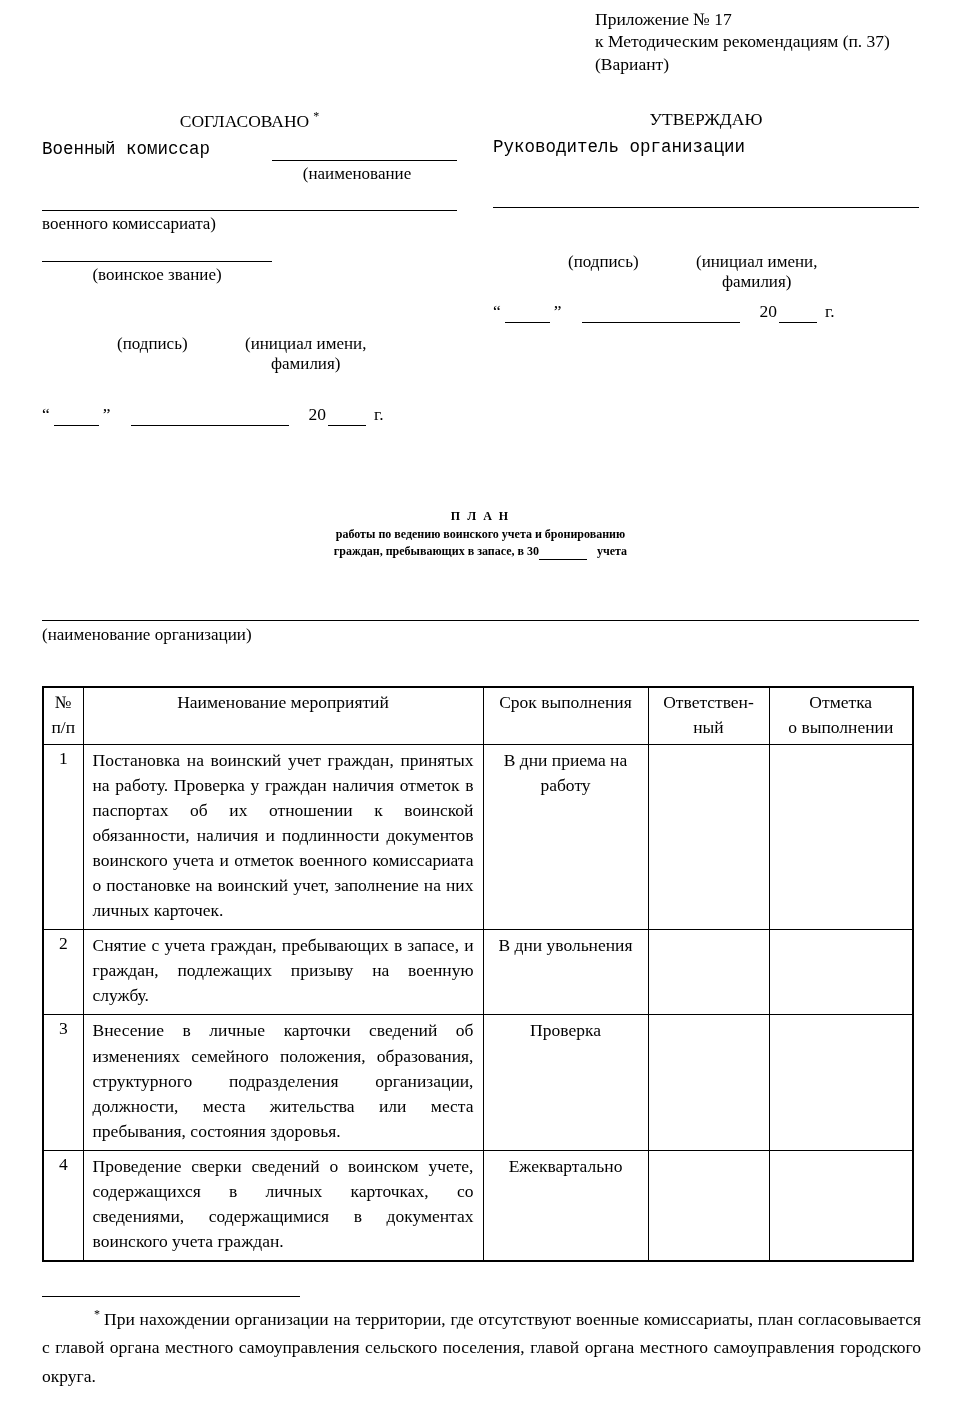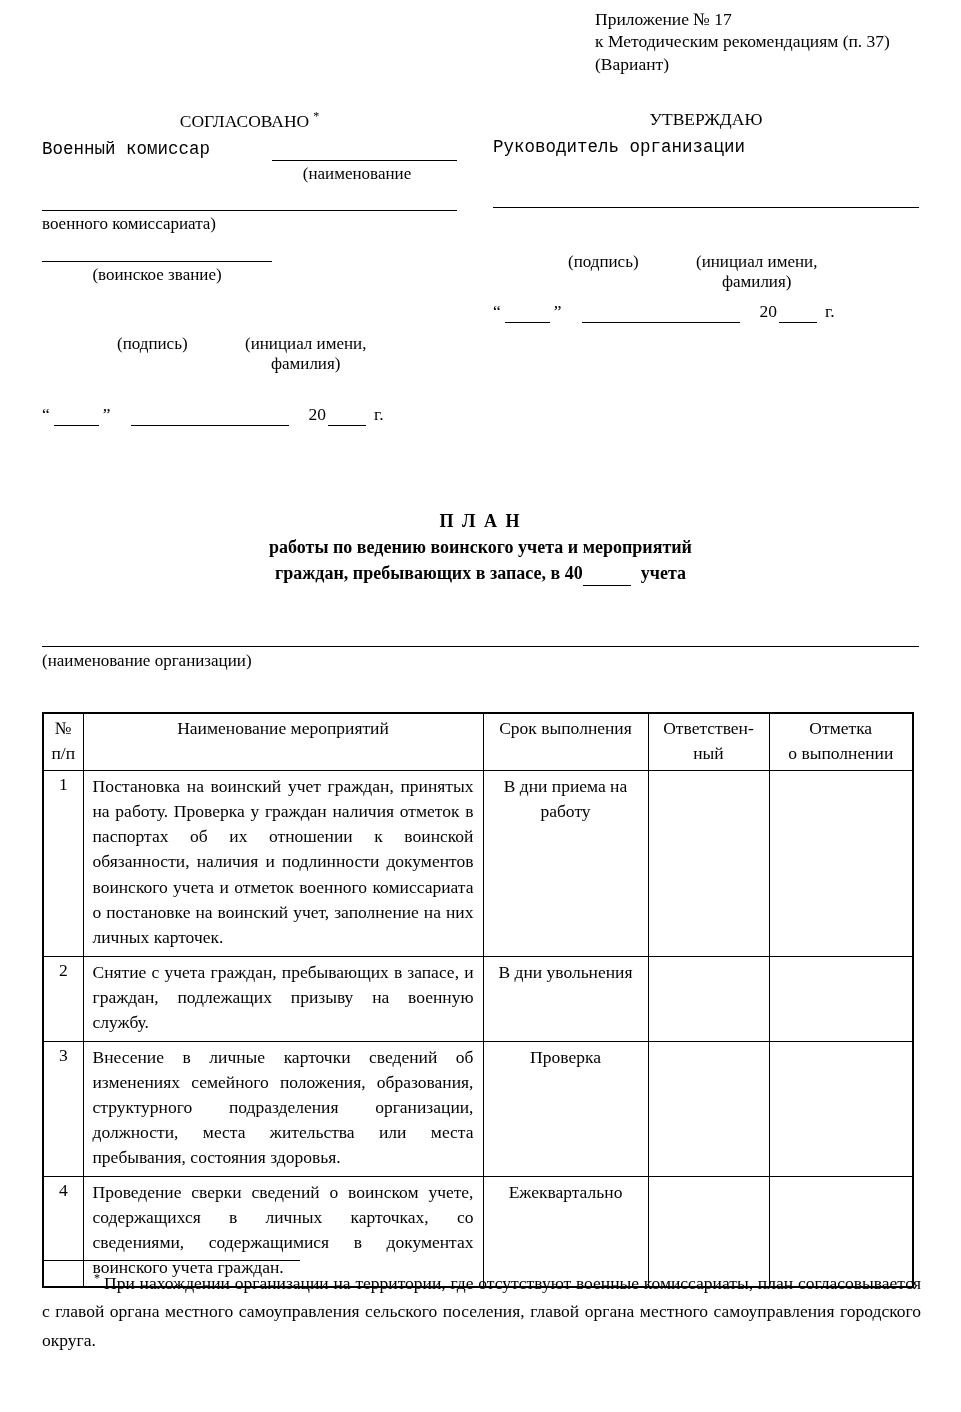--- a/index.html
+++ b/index.html
@@ -67,21 +67,21 @@
   .b-day  { width: 45px;  margin: 0 4px; }
   .b-month{ width: 158px; margin-left: 20px; }
   .b-year { width: 38px;  margin: 0 8px 0 2px; }
   .date-row .yr { margin-left: 20px; }
 
   
   .doc-title {
     margin-top: 82px;
     text-align: center;
     font-weight: bold;
-    font-size: 18px;
+    font-size: 12px;
     line-height: 1.45;
   }
   .doc-title .t1 { letter-spacing: 2px; }
   .doc-title .t3 { display: inline-flex; align-items: flex-end; }
   .doc-title .b-title-year { width: 48px; margin-right: 10px; }
 
   
   .org-sect { padding: 18px 42px; margin-top: 42px; }
   .org-sect .u-org { border-bottom: 1px solid #000; height: 0; }
   .org-sect .cap-center { margin-top: 3px; }
@@ -114,21 +114,21 @@
   td.cell-num  { text-align: center; padding: 3px 2px; }
   td.cell-act  { text-align: justify; padding: 3px 9px 6px 9px; line-height: 1.43; }
   td.cell-term { text-align: center; padding: 3px 8px; line-height: 1.43; }
   td.cell-resp, td.cell-mark { padding: 3px 4px; }
 
   
   .footnote {
     position: absolute;
     left: 42px;
     right: 40px;
-    top: 1260px;
+    top: 1296px;
     font-size: 17.5px;
   }
   .footnote .fn-rule {
     width: 258px;
     border-bottom: 1px solid #000;
     height: 0;
     margin-bottom: 8px;
   }
   .footnote p {
     text-align: justify;
@@ -207,23 +207,23 @@
         <span class="blank b-month"></span>
         <span class="yr">20</span>
         <span class="blank b-year"></span>
         <span>г.</span>
       </div>
     </div>
   </div>
 
   <div class="doc-title">
     <div class="t1">П Л А Н</div>
-    <div class="t2">работы по ведению воинского учета и мероприятий</div>
+    <div class="t2">работы по ведению воинского учета и бронированию</div>
     <div><span class="t3">
-          <span>граждан, пребывающих в запасе, в 40</span>
+          <span>граждан, пребывающих в запасе, в 30</span>
           <span class="blank b-title-year"></span>
           <span>учета</span>
         </span></div>
   </div>
 
   <div class="org-sect">
     <div class="u-org"></div>
     <div class="cap cap-center">(наименование организации)</div>
   </div>
 

